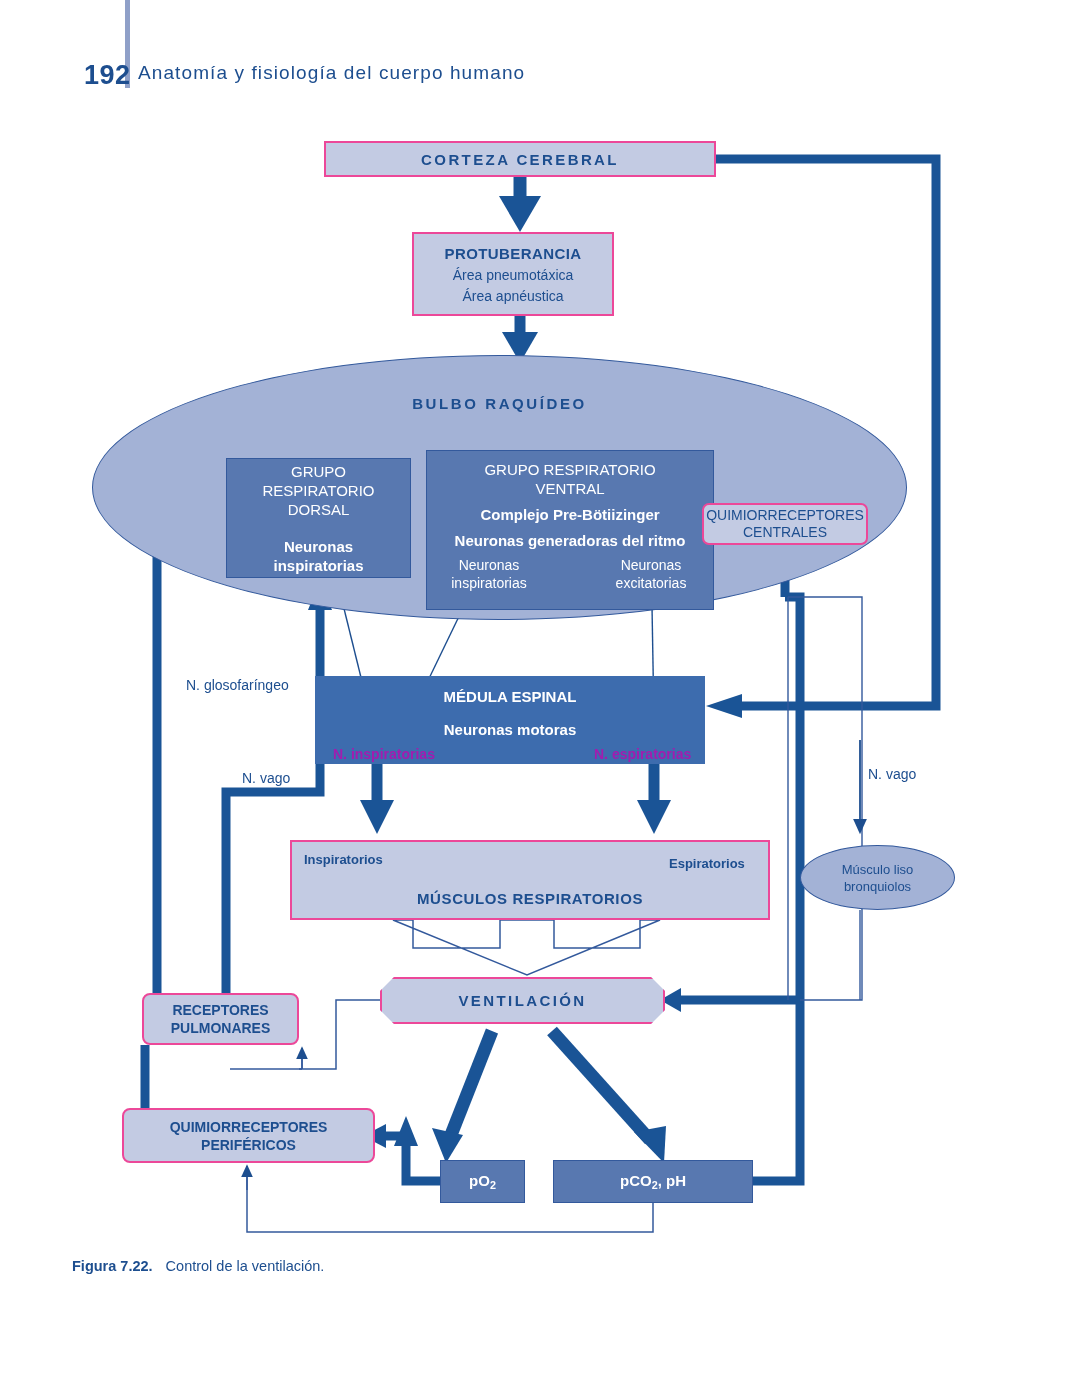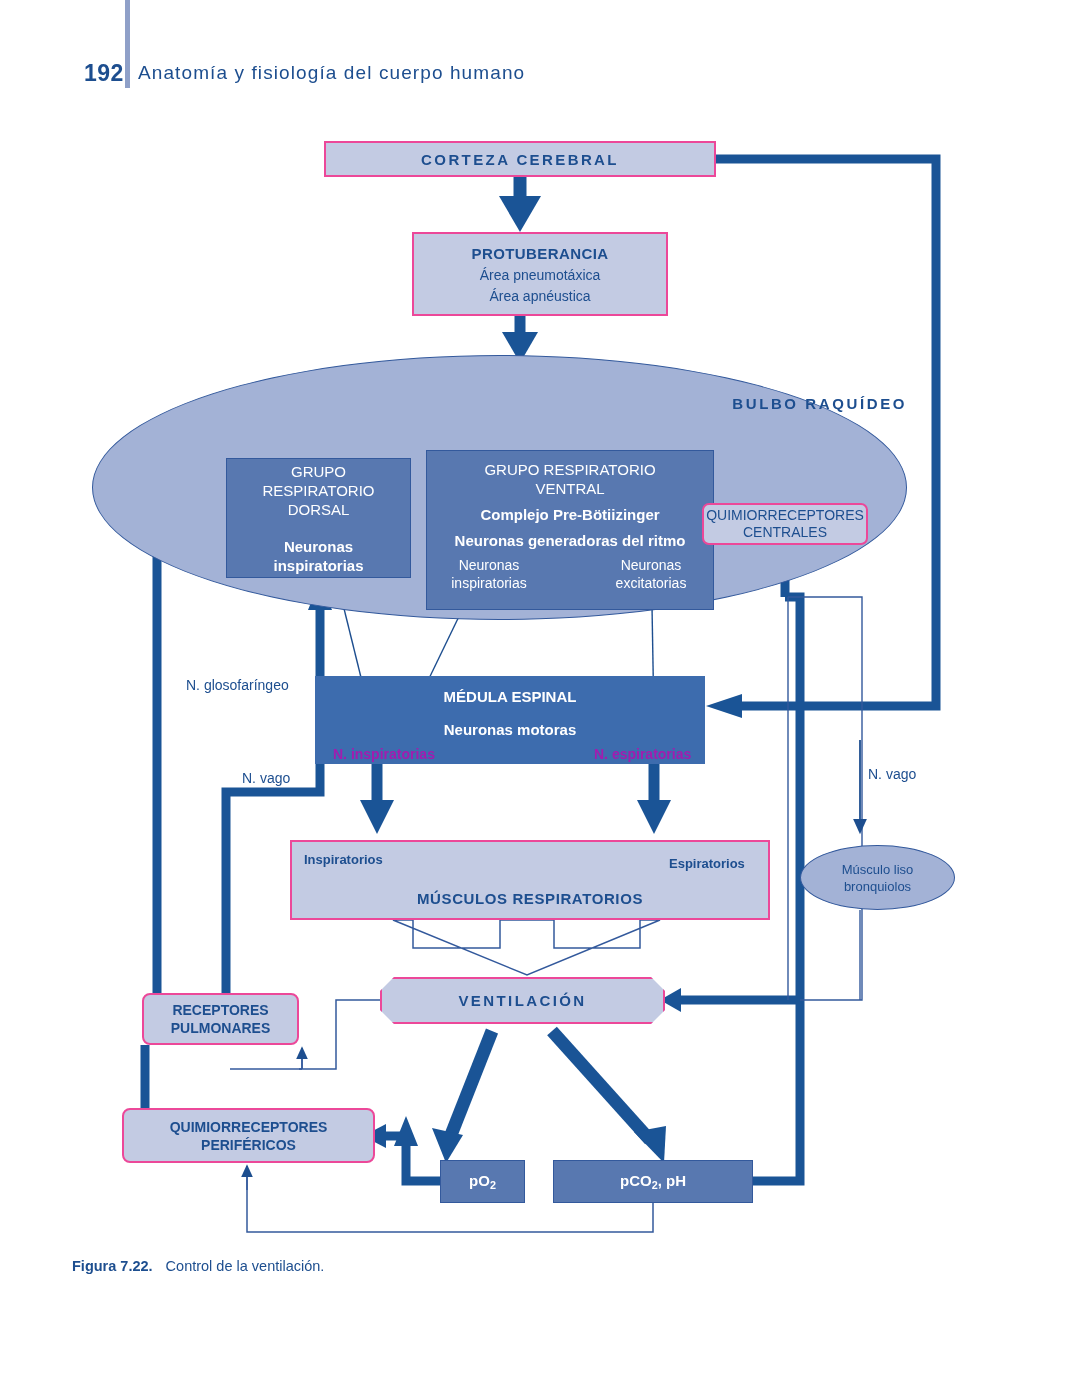--- a/index.html
+++ b/index.html
@@ -1,21 +1,21 @@
 <!DOCTYPE html>
 <html><head>
 <meta charset="utf-8">
 <style>
   html,body{margin:0;padding:0;background:#ffffff;}
   body{width:1080px;height:1383px;position:relative;font-family:"Liberation Sans",sans-serif;overflow:hidden;}
 
   
   #page-header{position:absolute;left:0;top:0;width:1080px;height:120px;}
   #header-rule{position:absolute;left:125px;top:0px;width:5px;height:88px;background:#8fa0c8;}
-  #page-number{position:absolute;left:84px;top:60px;font-size:23px;font-weight:bold;color:#1d4e8f;letter-spacing:0.5px;}
+  #page-number{position:absolute;left:84px;top:60px;font-size:27px;font-weight:bold;color:#1d4e8f;letter-spacing:0.5px;}
   #header-title{position:absolute;left:138px;top:62px;font-size:19px;color:#1d4e8f;letter-spacing:1.1px;}
 
   
   #diagram{position:absolute;left:0;top:0;width:1080px;height:1383px;}
   #wires{position:absolute;left:0;top:0;width:1080px;height:1383px;}
 
   .node{position:absolute;box-sizing:border-box;display:flex;flex-direction:column;
         align-items:center;justify-content:center;text-align:center;}
 
   
@@ -25,25 +25,25 @@
   .fill-ellipse{background:#a3b2d6;border:1px solid #33599c;}
 
   .t-dark{color:#1d4e8f;}
   .t-white{color:#ffffff;}
 
   .title-caps{font-weight:bold;letter-spacing:2.4px;}
   .bold{font-weight:bold;}
 
   
   #n-cortex{left:324px;top:141px;width:392px;height:36px;font-size:15px;}
-  #n-pons{left:412px;top:232px;width:256px;height:84px;font-size:14px;gap:5px;}
+  #n-pons{left:412px;top:232px;width:202px;height:84px;font-size:14px;gap:5px;}
   #n-pons .hd{font-size:15px;font-weight:bold;letter-spacing:0.4px;}
 
   #n-bulbo-ellipse{left:92px;top:355px;width:815px;height:265px;border-radius:50%;}
-  #n-bulbo-label{position:absolute;left:92px;top:395px;width:815px;text-align:right;
+  #n-bulbo-label{position:absolute;left:92px;top:395px;width:815px;text-align:center;
                  font-size:15px;color:#1d4e8f;font-weight:bold;letter-spacing:2.6px;}
 
   #n-dorsal{left:226px;top:458px;width:185px;height:120px;font-size:15px;line-height:19px;gap:18px;}
   #n-ventral{left:426px;top:450px;width:288px;height:160px;font-size:15px;line-height:19px;
              justify-content:flex-start;padding-top:9px;gap:7px;}
   #n-ventral .sub{font-size:14px;}
 
   #n-quimio-central{left:702px;top:503px;width:166px;height:42px;font-size:14px;line-height:17px;
                     border-radius:7px;}
 

